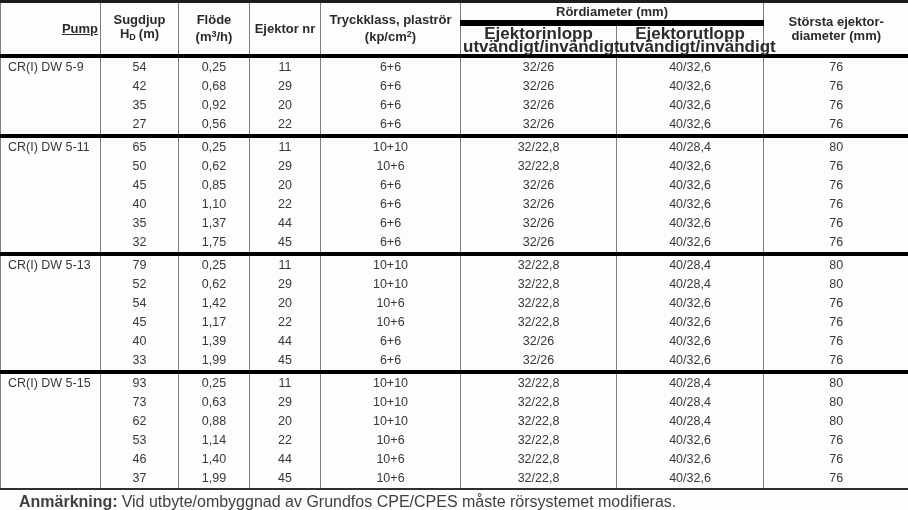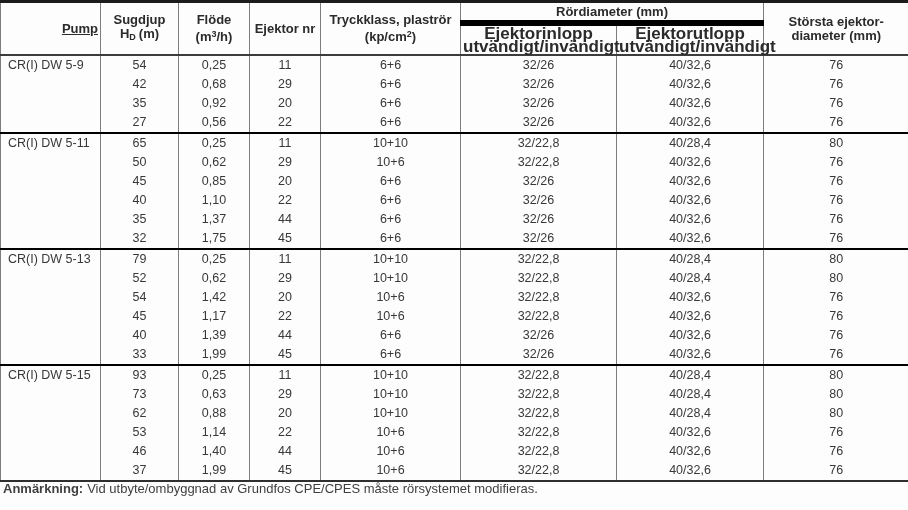--- a/index.html
+++ b/index.html
@@ -37,38 +37,39 @@
     white-space: nowrap;
   }
   thead tr.hrow1 { height: 21px; }
   thead tr.hrow2 { height: 29px; }
   th.rordiameter { border-bottom: 6px solid #000000; margin-top: 22px; }
   .hdr-line { line-height: 14px; }
   .sub-hdr .hdr-line { font-size: 17px; line-height: 13px; }
   sub.hsub { font-size: 9px; vertical-align: -2px; }
   sup.hsup { font-size: 9px; vertical-align: 4px; }
   .unit-gap { margin-left: 3px; }
-  tbody.group { border-top: 2px solid #000000; }
+  tbody.group { border-top: 4px solid #000000; }
   tbody.group td {
     height: 19px;
     line-height: 19px;
     font-size: 12.5px;
     color: #383838;
     text-align: center;
     padding: 0 2px;
     white-space: nowrap;
   }
   td.pump-cell {
     text-align: left !important;
     vertical-align: top;
     padding-left: 7px !important;
   }
   .footnote {
-    padding-left: 3px;
-    font-size: 13px;
+    margin-top: 5px;
+    padding-left: 19px;
+    font-size: 16px;
     color: #3f3f3f;
     line-height: 14px;
   }
   .footnote .fn-label { font-weight: bold; margin-right: 4px; }
 </style>
 </head>
 <body>
 
 <div class="sheet">
 

